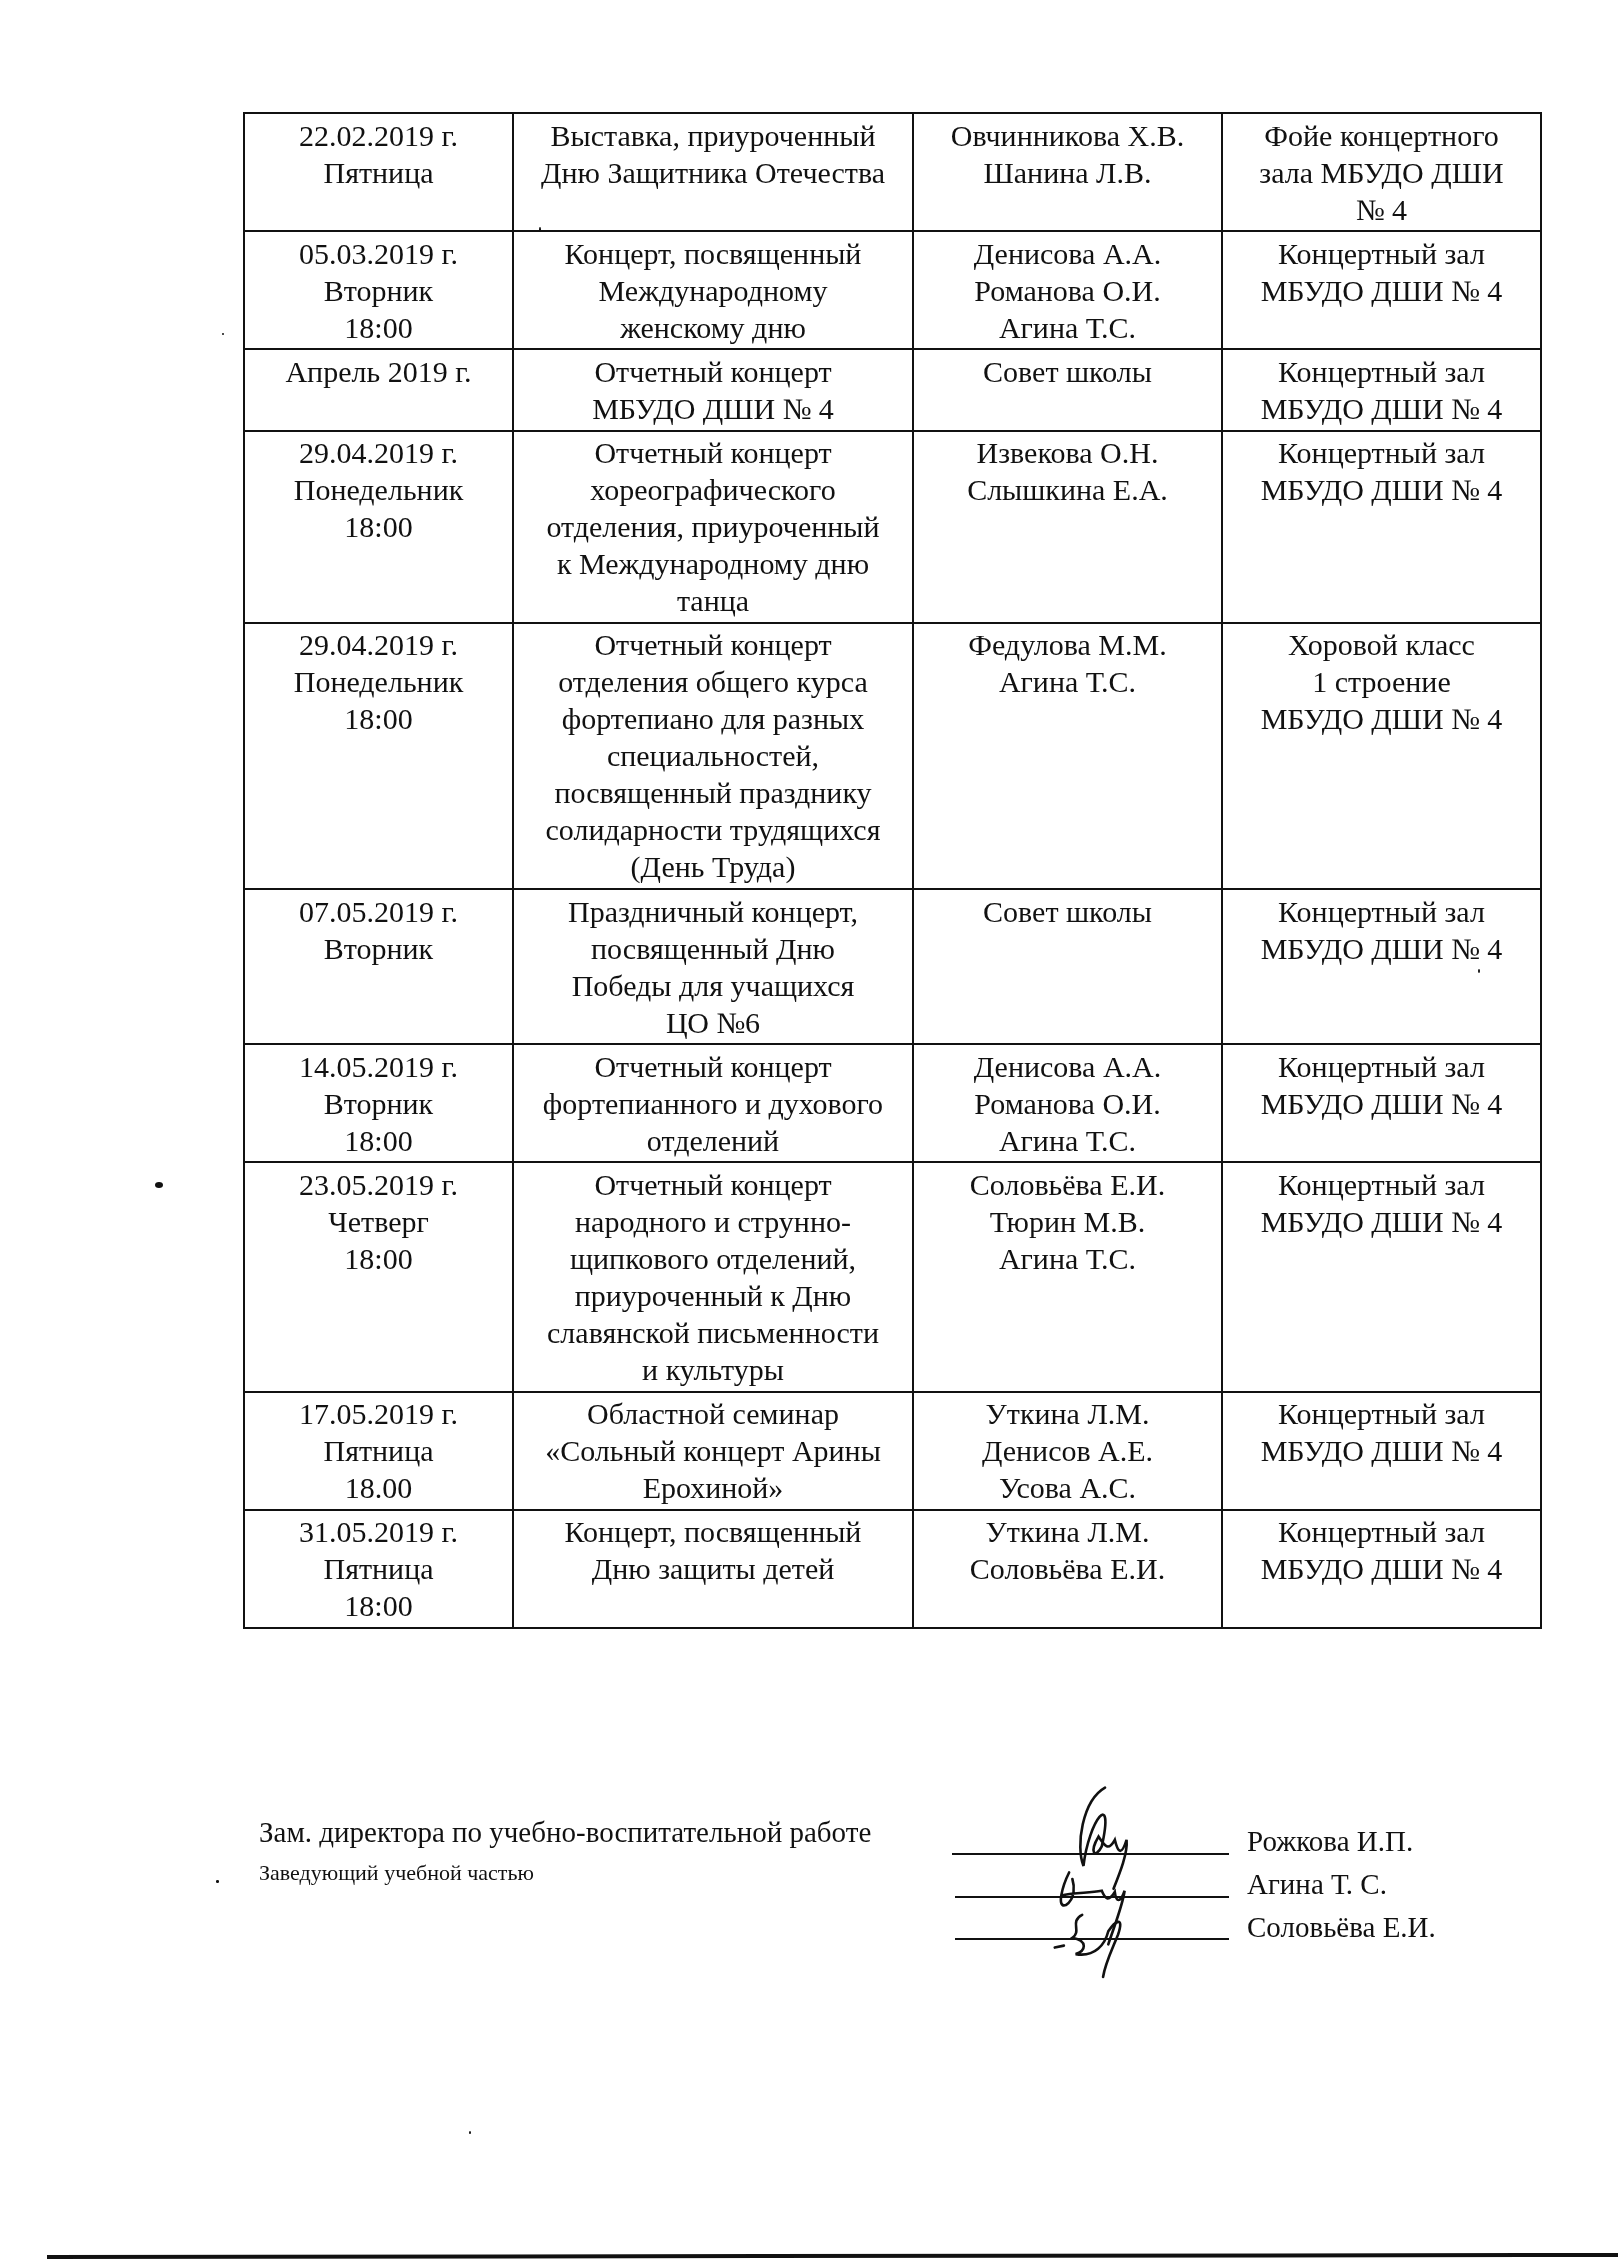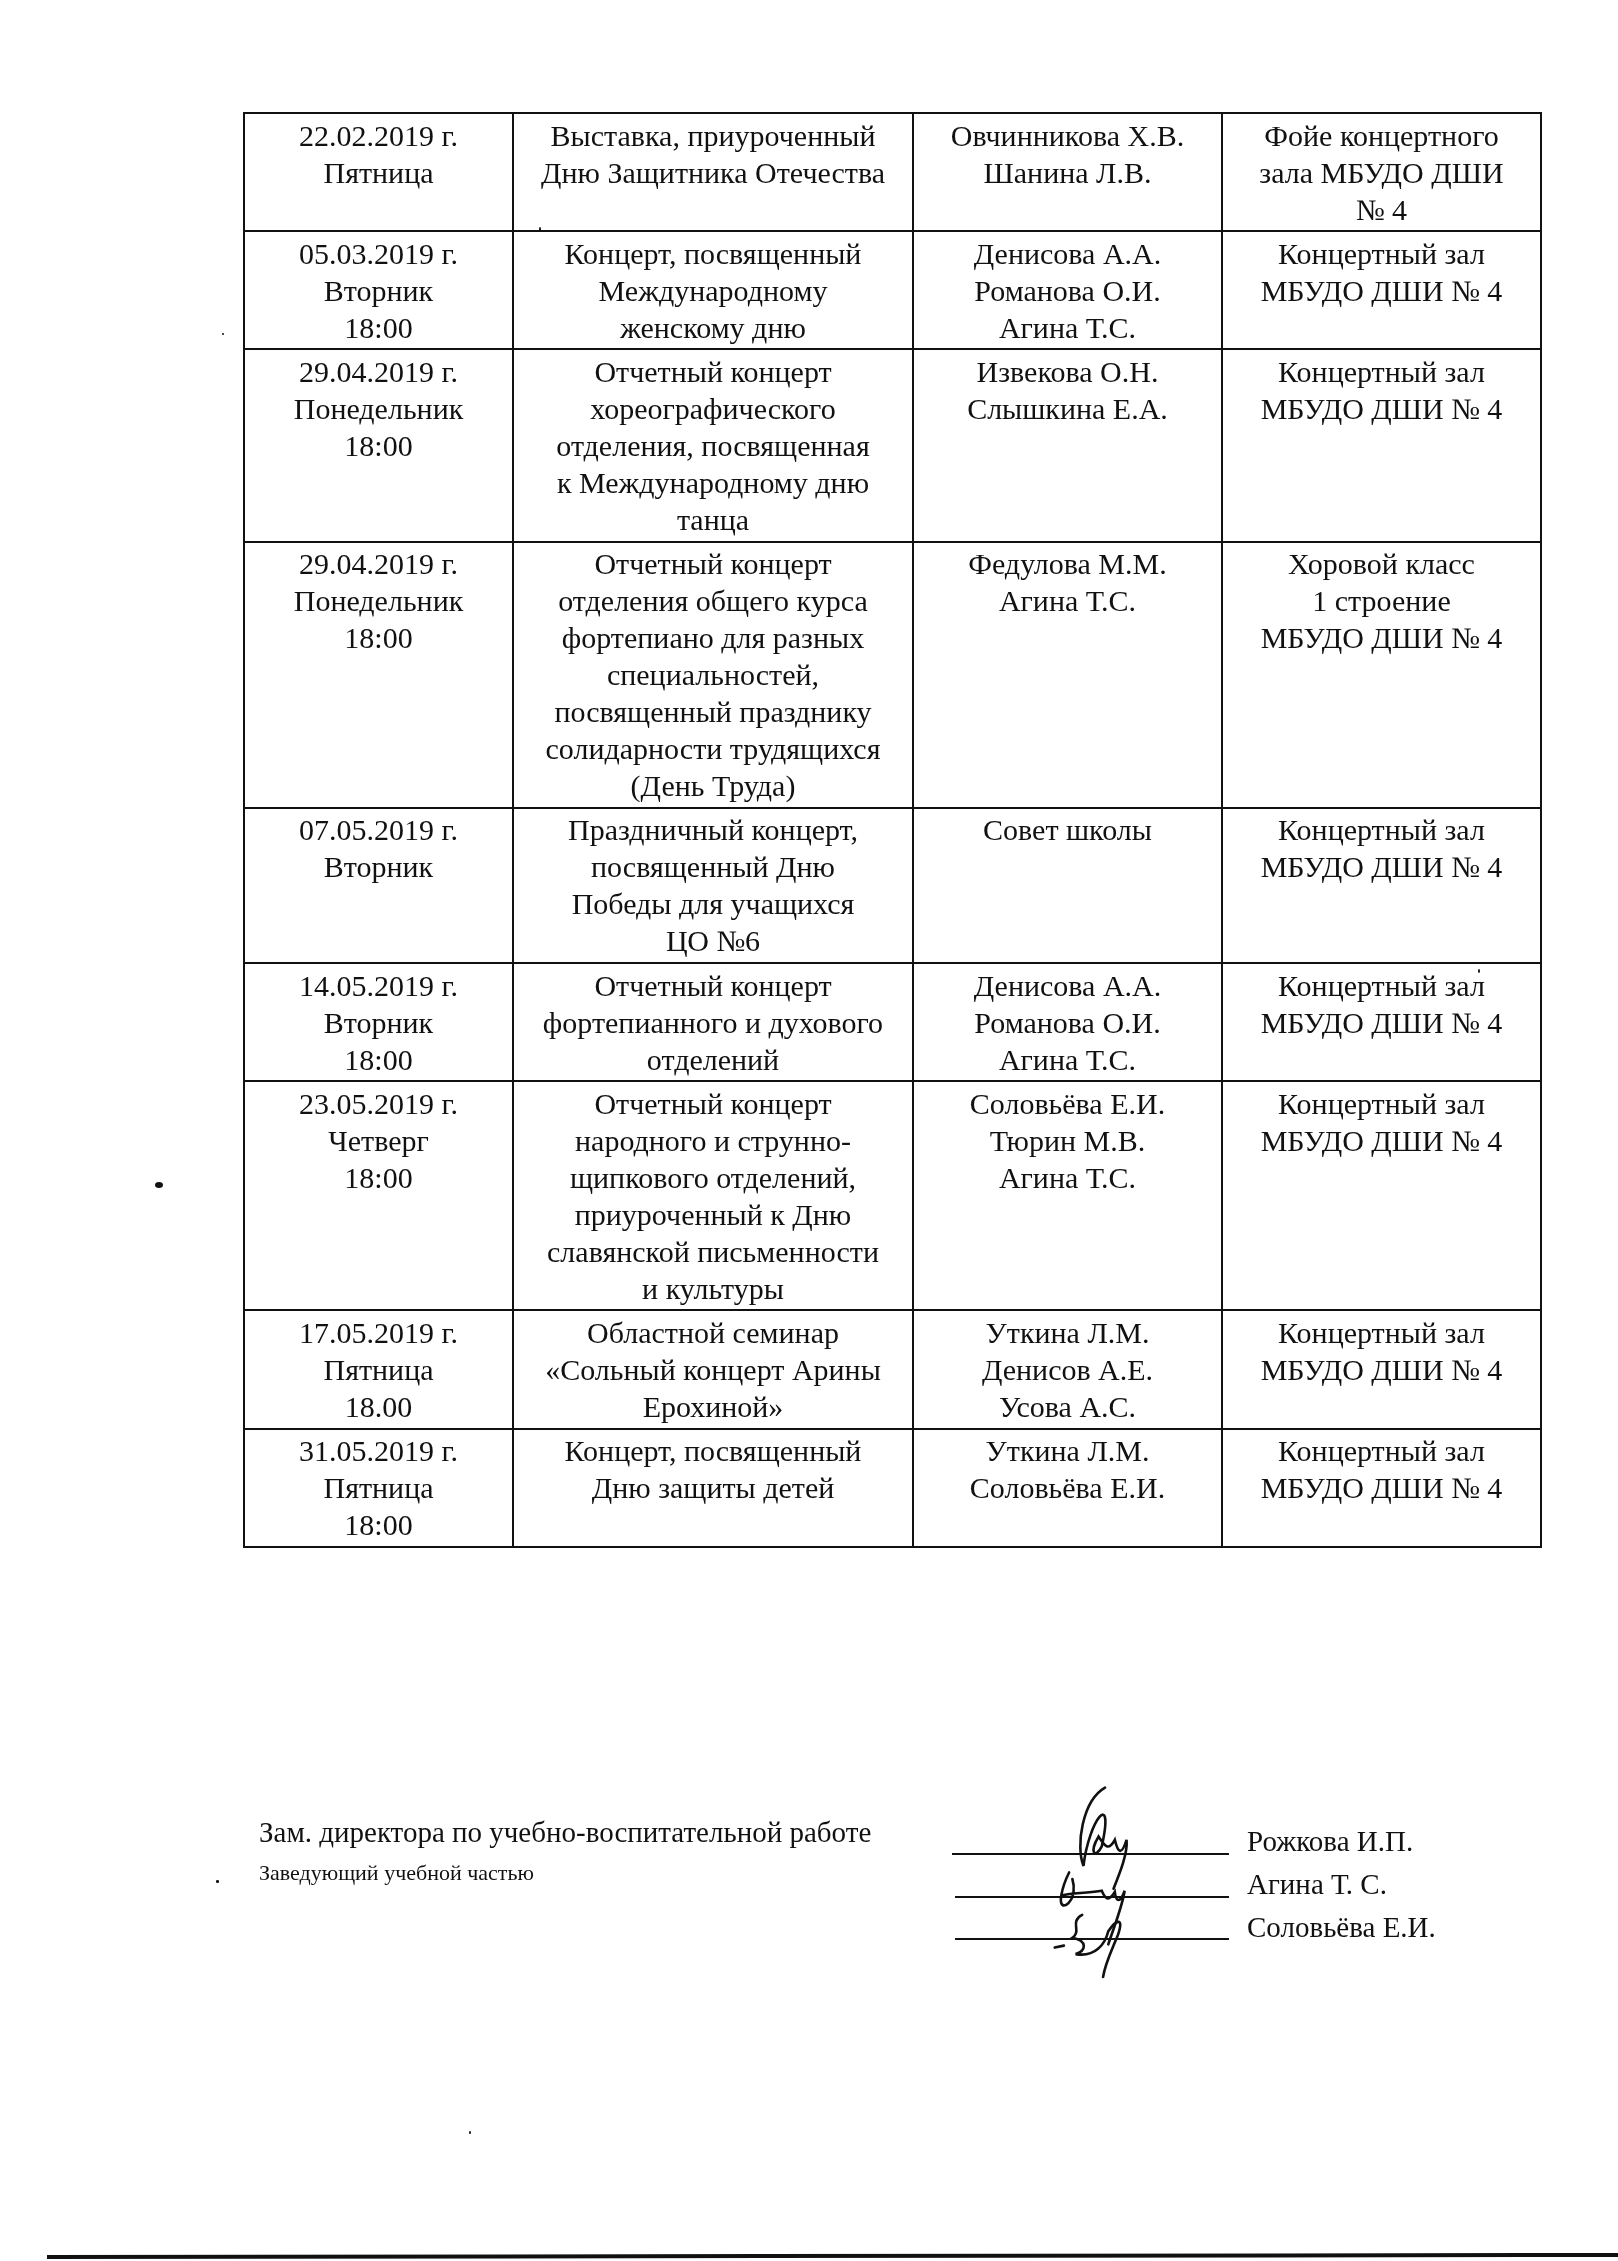--- a/index.html
+++ b/index.html
@@ -65,30 +65,46 @@
           <td>
             <span class="line">Денисова А.А.</span>
             <span class="line">Романова О.И.</span>
             <span class="line">Агина Т.С.</span>
           </td>
           <td>
             <span class="line">Концертный зал</span>
             <span class="line">МБУДО ДШИ № 4</span>
           </td>
         </tr>
+        <tr style="height: 77px;">
+          <td>
+            <span class="line">Апрель 2019 г.</span>
+          </td>
+          <td>
+            <span class="line">Отчетный концерт</span>
+            <span class="line">МБУДО ДШИ № 4</span>
+          </td>
+          <td>
+            <span class="line">Совет школы</span>
+          </td>
+          <td>
+            <span class="line">Концертный зал</span>
+            <span class="line">МБУДО ДШИ № 4</span>
+          </td>
+        </tr>
         <tr style="height: 190px;">
           <td>
             <span class="line">29.04.2019 г.</span>
             <span class="line">Понедельник</span>
             <span class="line">18:00</span>
           </td>
           <td>
             <span class="line">Отчетный концерт</span>
             <span class="line">хореографического</span>
-            <span class="line">отделения, посвященная</span>
+            <span class="line">отделения, приуроченный</span>
             <span class="line">к Международному дню</span>
             <span class="line">танца</span>
           </td>
           <td>
             <span class="line">Извекова О.Н.</span>
             <span class="line">Слышкина Е.А.</span>
           </td>
           <td>
             <span class="line">Концертный зал</span>
             <span class="line">МБУДО ДШИ № 4</span>

